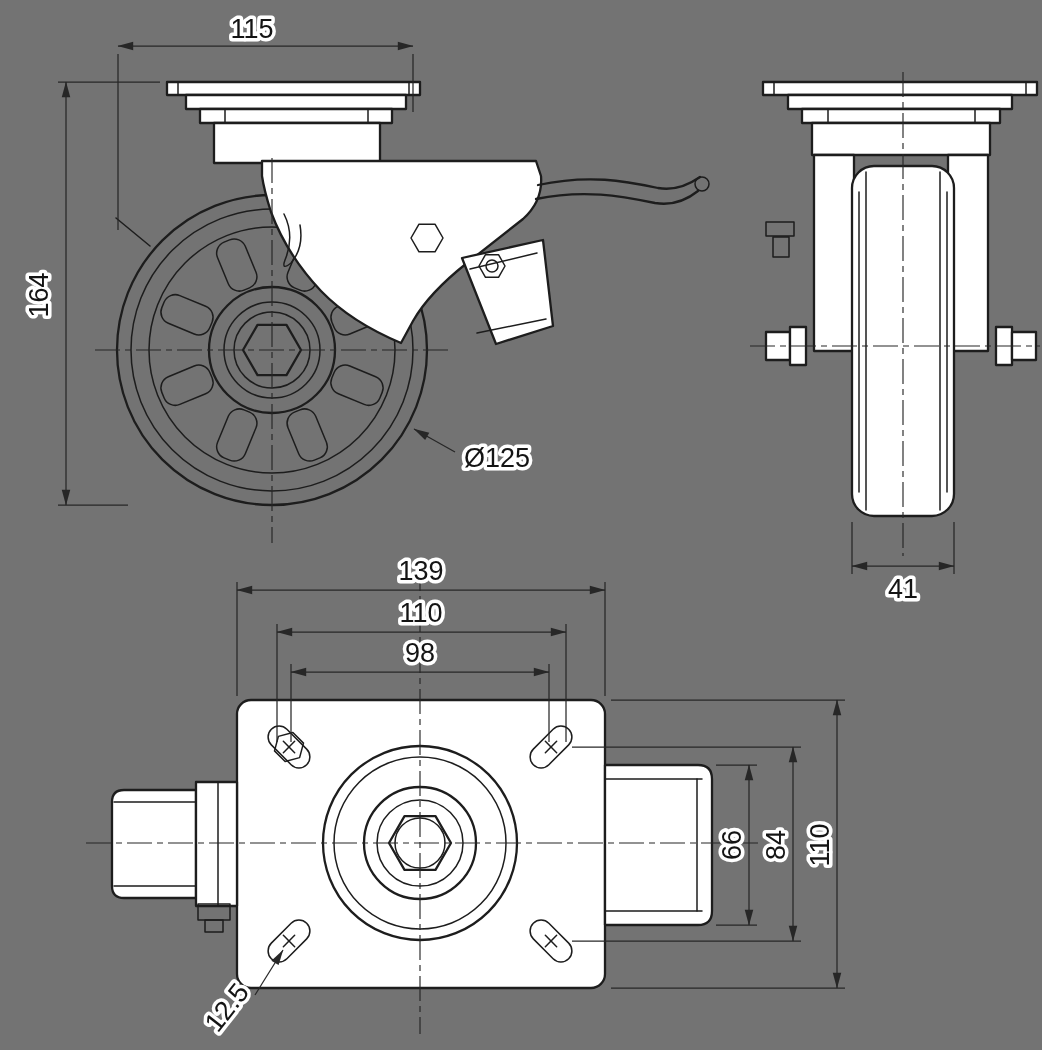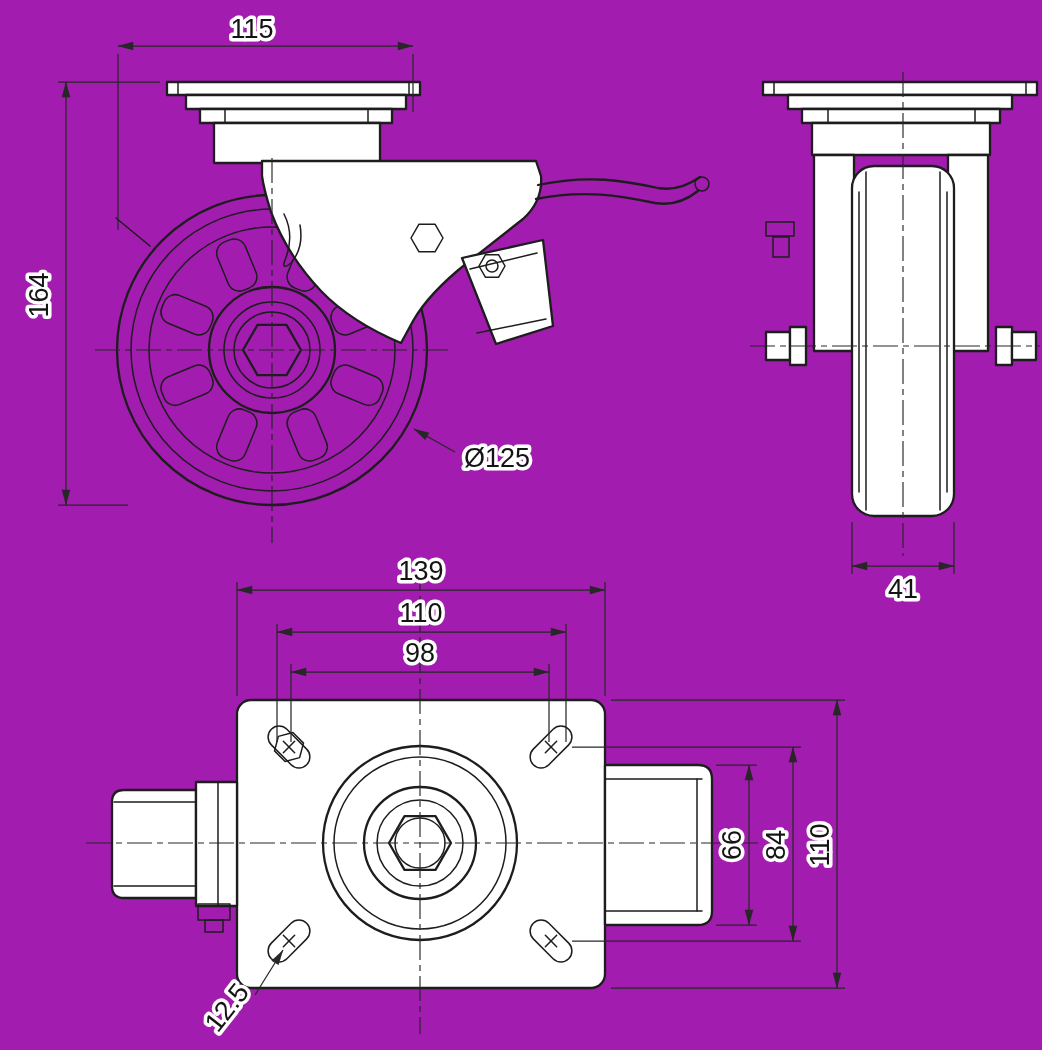--- a/index.html
+++ b/index.html
@@ -1,17 +1,17 @@
 <!DOCTYPE html>
 <html><head>
 <meta charset="utf-8">
 <style>
   *{box-sizing:border-box}
   html,body{margin:0;padding:0;background:#fff}
-  .stage{width:1042px;height:1050px;background:#a21caf;position:relative;overflow:hidden}
+  .stage{width:1042px;height:1050px;background:#737373;position:relative;overflow:hidden}
   svg{display:block}
   .o{fill:none;stroke:#1d1d1d;stroke-width:2.3;stroke-linejoin:round;stroke-linecap:round}
   .f{fill:#fff;stroke:#1d1d1d;stroke-width:2.3;stroke-linejoin:round}
   .t{fill:none;stroke:#1d1d1d;stroke-width:1.5;stroke-linejoin:round;stroke-linecap:round}
   .d{fill:none;stroke:#272727;stroke-width:1.25}
   .c{fill:none;stroke:#272727;stroke-width:1.15;stroke-dasharray:25 5 6 5}
   .txt{font-family:"Liberation Sans","DejaVu Sans",sans-serif;font-size:27px;fill:#141414;
        paint-order:stroke;stroke:#fff;stroke-width:7px;stroke-linejoin:round;text-anchor:middle}
 </style>
 </head>

